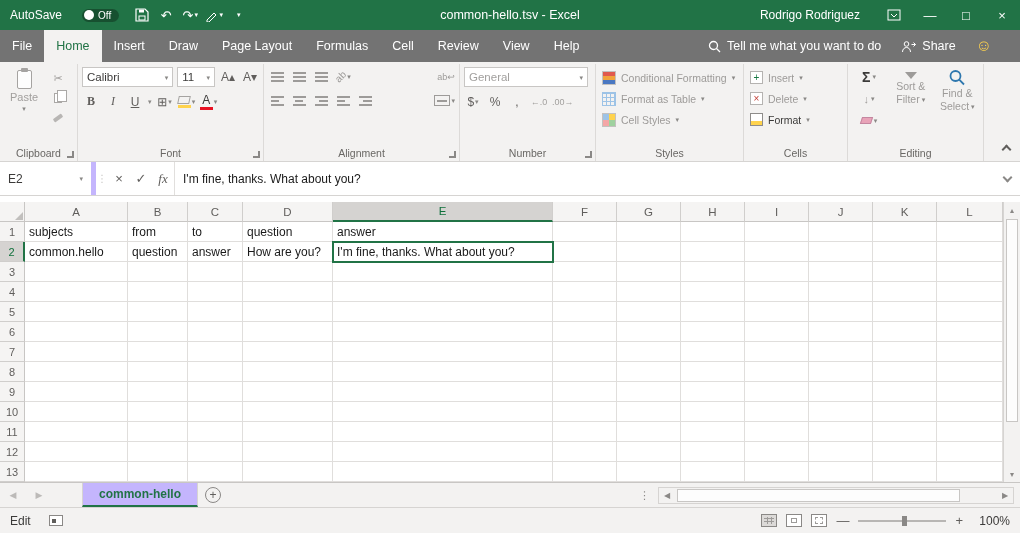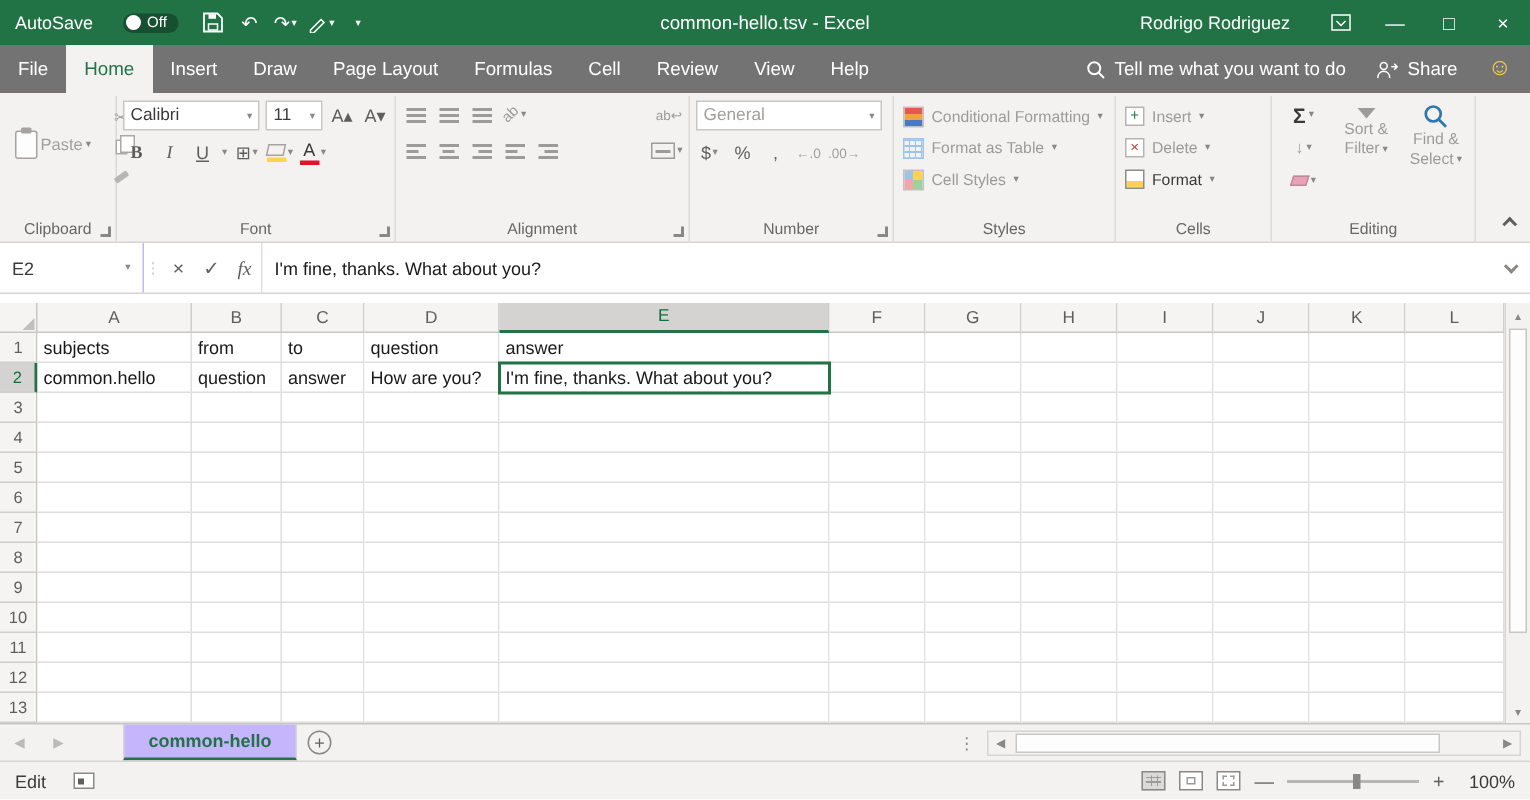--- a/index.html
+++ b/index.html
@@ -17,39 +17,39 @@
 .qat-dd{font-size:7px;color:#fff;margin-left:1px}
 .tb-title{position:absolute;left:0;right:0;text-align:center;font-size:12.5px;z-index:1}
 .tb-right{margin-left:auto;display:flex;align-items:center;height:100%;z-index:2}
 .user-name{font-size:12px;margin-right:16px}
 .win-btn{width:36px;height:100%;display:flex;align-items:center;justify-content:center;font-size:13px;color:#fff}
 
 
 .tabrow{height:32px;background:#737373;display:flex;align-items:stretch;color:#fff;flex:0 0 auto}
 .rtab{display:flex;align-items:center;padding:0 12px;font-size:12.5px;white-space:nowrap}
 .rtab.active{background:#f3f2f1;color:#217346}
-.tab-right{margin-left:auto;display:flex;align-items:center;gap:20px;padding-right:12px}
+.tab-right{margin-left:auto;display:flex;align-items:center;gap:20px;padding-right:28px}
 .tellme,.share{display:flex;align-items:center;gap:6px;font-size:12.5px;white-space:nowrap}
 .smiley{color:#ffd34d;font-size:16px;line-height:1}
 
 
 .ribbon{height:100px;background:#f3f2f1;display:flex;border-bottom:1px solid #d6d4d2;position:relative;padding-top:2px;flex:0 0 auto}
 .group{position:relative;border-right:1px solid #dcdad8;padding:3px 4px 17px;flex:0 0 auto}
 .g-label{position:absolute;bottom:2px;left:0;right:0;text-align:center;font-size:10.5px;color:#696764;white-space:nowrap}
 .launcher{position:absolute;right:3px;bottom:3px;width:7px;height:7px;border-right:2px solid #8a8886;border-bottom:2px solid #8a8886}
 .collapse{position:absolute;right:10px;bottom:8px;width:7px;height:7px;border-left:2px solid #605e5c;border-top:2px solid #605e5c;transform:rotate(45deg)}
 .muted{color:#a19f9d}
 .dd{font-size:7px;color:#8a8886;line-height:1}
 .g-rows{display:flex;flex-direction:column;gap:5px}
 .r{display:flex;align-items:center;gap:4px}
 .combo{background:#fff;border:1px solid #c8c6c4;height:20px;display:flex;align-items:center;padding:0 4px;font-size:11.5px;color:#3b3a39;gap:4px}
 .sbtn{height:19px;min-width:18px;display:flex;align-items:center;justify-content:center;font-size:12px;color:#605e5c;gap:1px}
 
 .clip{display:flex;gap:4px}
-.paste{display:flex;align-items:center;gap:2px;padding:3px 6px;font-size:11px}
+.paste{display:flex;flex-direction:column;align-items:center;gap:2px;padding:3px 6px;font-size:11px}
 .clipboard-ic{width:15px;height:19px;border:1px solid #a5a3a1;border-radius:2px;background:#fdfdfd;position:relative;display:block}
 .clipboard-ic::before{content:"";position:absolute;top:-3px;left:3px;width:7px;height:4px;background:#a5a3a1;border-radius:1px}
 .clip-col{display:flex;flex-direction:column;gap:4px;padding-top:3px}
 .mini{width:20px;height:16px;display:flex;align-items:center;justify-content:center;font-size:11px;color:#a19f9d}
 .copy-ic{width:8px;height:10px;border:1px solid #aaa8a6;background:#fff;position:relative;display:inline-block}
 .copy-ic::after{content:"";position:absolute;left:2px;top:-4px;width:8px;height:10px;border:1px solid #aaa8a6;background:#fff}
 .brush-ic{width:10px;height:4px;background:#b8b6b4;transform:rotate(-35deg);display:inline-block;border-radius:1px}
 
 .fill-wrap{display:flex;flex-direction:column;align-items:center}
 .fill-ic{width:12px;height:8px;border:1px solid #a5a3a1;transform:skewX(-12deg);display:block}
@@ -84,21 +84,21 @@
 .ed-sm{height:19px;display:flex;align-items:center;justify-content:center;gap:2px}
 .sigma{font-size:14px;color:#3b3a39;font-weight:bold}
 .fillch{font-size:11px;color:#a19f9d}
 .eraser{width:11px;height:7px;background:#e8a3b8;border:1px solid #c487a0;transform:skewX(-18deg);display:inline-block}
 .bigbtn2{display:flex;flex-direction:column;align-items:center;justify-content:flex-start;gap:1px;width:46px;padding-top:2px;font-size:10.5px;color:#9d9b99;text-align:center}
 .funnel{width:0;height:0;border-left:6px solid transparent;border-right:6px solid transparent;border-top:7px solid #9d9b99;display:inline-block;margin-top:3px}
 .l2{display:flex;align-items:center;gap:2px}
 
 
 .formulabar{height:34px;background:#fff;border-bottom:1px solid #d6d4d2;display:flex;align-items:stretch;font-size:12px;flex:0 0 auto}
-.namebox{width:96px;border-right:1px solid #c4b5fd;display:flex;align-items:center;padding:0 8px;color:#3b3a39}
+.namebox{width:96px;border-right:5px solid #c4b5fd;display:flex;align-items:center;padding:0 8px;color:#3b3a39}
 .namebox .dd{margin-left:auto}
 .fb-sep{width:12px;display:flex;align-items:center;justify-content:center;color:#c8c6c4;font-size:10px}
 .fb-btn{width:22px;display:flex;align-items:center;justify-content:center;color:#605e5c;font-size:13px}
 .fb-fx{font-style:italic;font-family:"Liberation Serif",serif;font-size:13px}
 .fb-content{flex:1;display:flex;align-items:center;padding-left:8px;border-left:1px solid #e1dfdd;color:#1a1a1a;white-space:nowrap;overflow:hidden}
 .fb-expand{width:26px;display:flex;align-items:center;justify-content:center}
 .chev-dn{width:7px;height:7px;border-left:2px solid #8a8886;border-top:2px solid #8a8886;transform:rotate(225deg);margin-top:-3px}
 .fb-gap{height:6px;background:#fff;flex:0 0 auto}
 
 

